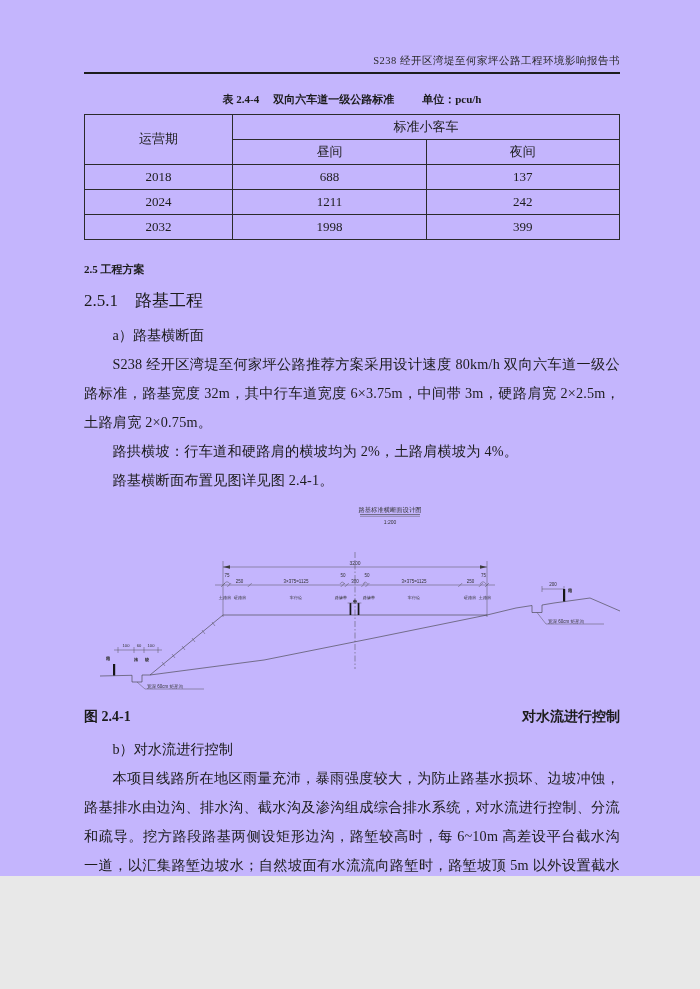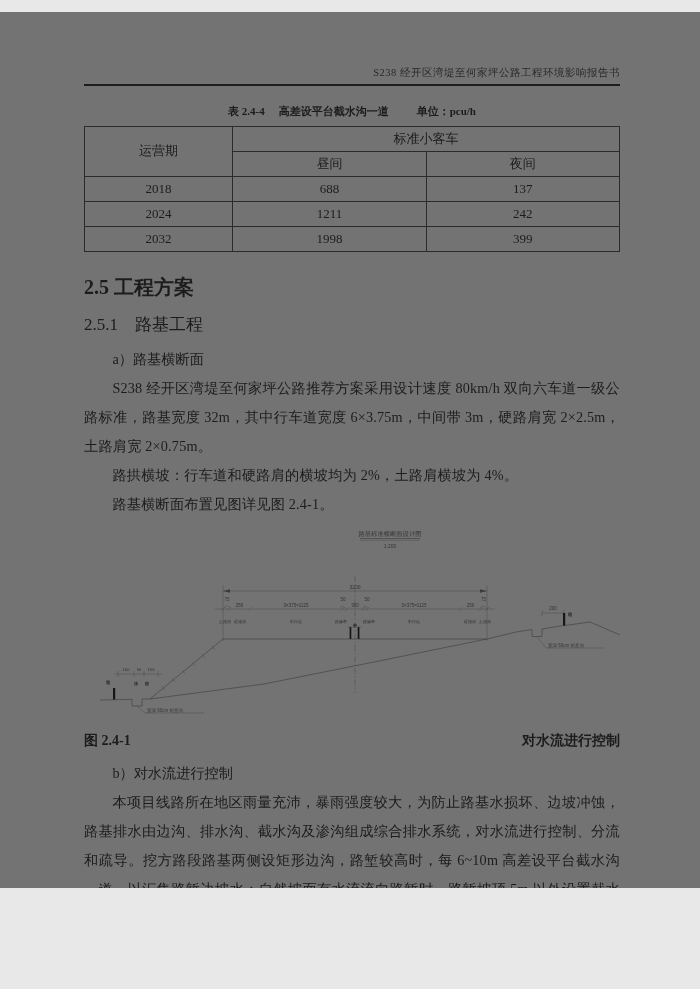--- a/index.html
+++ b/index.html
@@ -1,18 +1,18 @@
 <!DOCTYPE html>
 <html><head>
 <meta charset="utf-8">
 <style>
   html,body{margin:0;padding:0;background:#e8e8e8;}
   .page{
-    position:relative;width:700px;height:876px;background:#737373;
-    margin:12px auto;overflow:hidden;color:#1c1c1c;
+    position:relative;width:700px;height:876px;background:#c4b5fd;
+    margin:0 auto;overflow:hidden;color:#1c1c1c;
     font-family:"Liberation Serif","DejaVu Serif",serif;
   }
   .content{padding:0 80px 0 84px;}
   
   .hdr{padding-top:54px;}
   .hdr-title{
     text-align:right;font-size:10.5px;letter-spacing:.5px;color:#2a2a2a;
     padding-bottom:4px;border-bottom:2.3px solid #1d1d1d;
   }
   
@@ -26,21 +26,21 @@
   table.traffic{
     width:100%;border-collapse:collapse;margin-top:7px;
     font-size:13px;table-layout:fixed;
   }
   table.traffic th,table.traffic td{
     border:1px solid #2b2b2b;text-align:center;vertical-align:middle;
     height:24px;font-weight:normal;padding:0;line-height:1.1;
   }
   col.c1{width:27.7%;}
   
-  .h-25{margin:22px 0 0 0;font-size:20px;font-weight:bold;}
+  .h-25{margin:22px 0 0 0;font-size:11px;font-weight:bold;}
   .h-251{margin:12px 0 0 0;font-size:17px;font-weight:normal;}
   .item-line{margin:9px 0 0 0;font-size:14.2px;text-indent:2em;line-height:29px;}
   p.body{
     margin:0;font-size:14.2px;line-height:29px;text-indent:2em;
     text-align:justify;letter-spacing:.2px;
   }
   
   figure{margin:2px 0 0 0;padding:0;}
   .fig-cap{
     margin-top:2px;text-align:center;font-weight:bold;font-size:14px;
@@ -68,21 +68,21 @@
 
 <div class="page">
   <div class="content">
 
     <div class="hdr">
       <div class="hdr-title">S238 经开区湾堤至何家坪公路工程环境影响报告书</div>
     </div>
 
     <div class="tbl-caption">
       <span class="cap-label">表 2.4-4</span>
-      <span class="cap-title">高差设平台截水沟一道</span>
+      <span class="cap-title">双向六车道一级公路标准</span>
       <span class="cap-unit">单位：pcu/h</span>
     </div>
 
     <table class="traffic">
       <colgroup>
           <col class="c1">
           <col>
           <col>
         </colgroup>
       <tbody>

